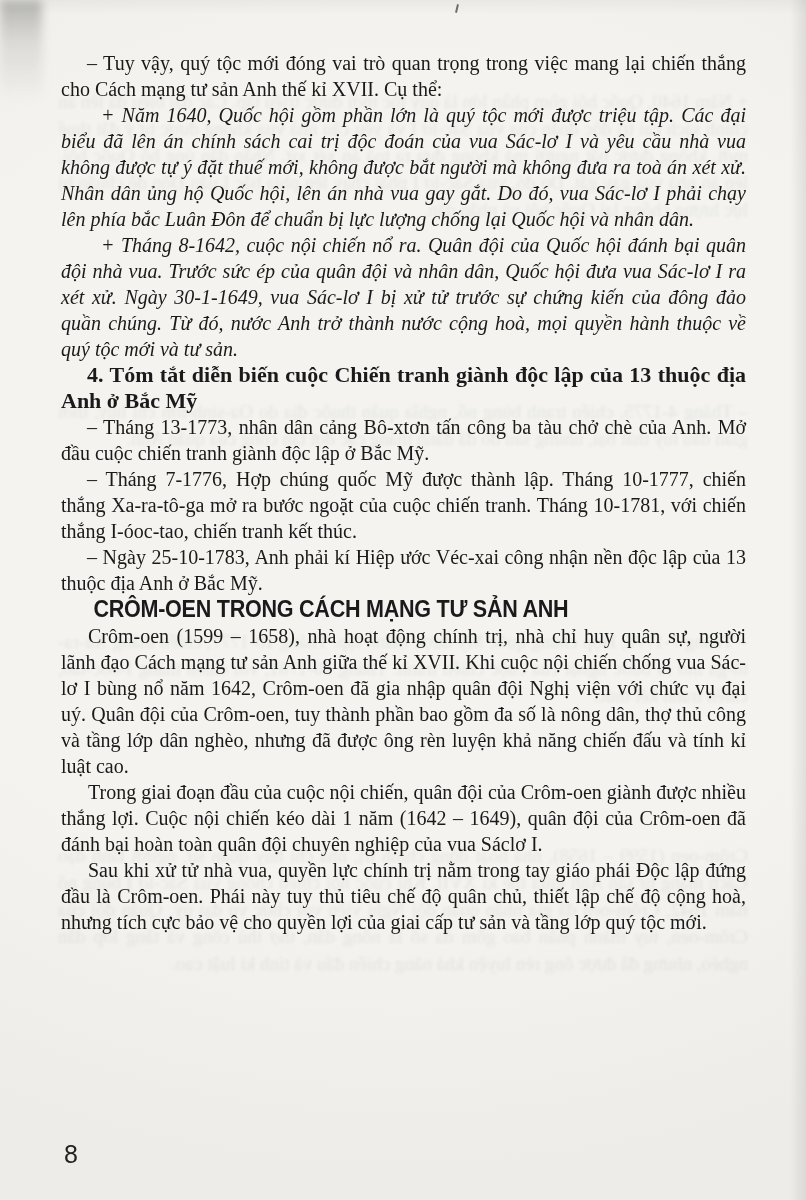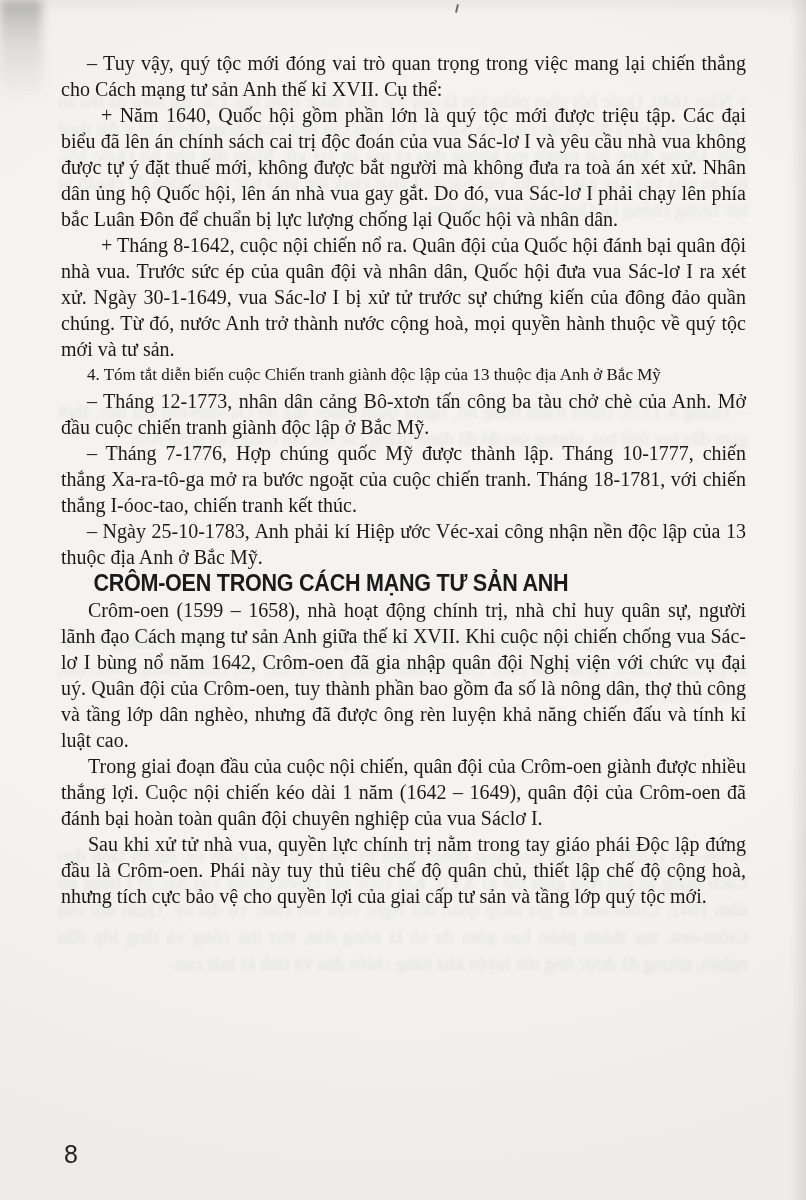--- a/index.html
+++ b/index.html
@@ -72,26 +72,26 @@
     position: absolute;
     left: 61px; top: 50px;
     width: 685px;
     color: #1a1a1a;
     font-size: 20px;
     line-height: 26px;
     text-align: justify;
   }
   .text-block p { margin: 0; }
   .para.dash  { text-indent: 26px; }
-  .para.plus  { text-indent: 40px; }
+  .para.plus  { text-indent: 40px; font-style: italic; }
   .para.plain { text-indent: 27px; }
   .section-heading {
-    font-weight: normal;
+    font-weight: bold;
     text-indent: 26px;
-    font-size: 17px;
+    font-size: 22px;
   }
   .reading-title {
     text-align: left;
     text-indent: 0;
     margin: 1px 0;
   }
   .reading-title .condensed {
     display: inline-block;
     font-family: "Liberation Sans", sans-serif;
     font-weight: bold;
@@ -126,22 +126,22 @@
     <p class="ghost-d">Crôm-oen (1599 – 1658), nhà hoạt động chính trị, nhà chỉ huy quân sự, người lãnh đạo Cách mạng tư sản Anh giữa thế kỉ XVII. Khi cuộc nội chiến chống vua Sác-lơ I bùng nổ năm 1642, Crôm-oen đã gia nhập quân đội Nghị viện với chức vụ đại uý. Quân đội của Crôm-oen, tuy thành phần bao gồm đa số là nông dân, thợ thủ công và tầng lớp dân nghèo, nhưng đã được ông rèn luyện khả năng chiến đấu và tính kỉ luật cao.</p>
   </div>
 
   <main class="text-block">
     <p class="para dash">– Tuy vậy, quý tộc mới đóng vai trò quan trọng trong việc mang lại chiến thắng cho Cách mạng tư sản Anh thế kỉ XVII. Cụ thể:</p>
     <p class="para plus">+ Năm 1640, Quốc hội gồm phần lớn là quý tộc mới được triệu tập. Các đại biểu đã lên án chính sách cai trị độc đoán của vua Sác-lơ I và yêu cầu nhà vua không được tự ý đặt thuế mới, không được bắt người mà không đưa ra toà án xét xử. Nhân dân ủng hộ Quốc hội, lên án nhà vua gay gắt. Do đó, vua Sác-lơ I phải chạy lên phía bắc Luân Đôn để chuẩn bị lực lượng chống lại Quốc hội và nhân dân.</p>
     <p class="para plus">+ Tháng 8-1642, cuộc nội chiến nổ ra. Quân đội của Quốc hội đánh bại quân đội nhà vua. Trước sức ép của quân đội và nhân dân, Quốc hội đưa vua Sác-lơ I ra xét xử. Ngày 30-1-1649, vua Sác-lơ I bị xử tử trước sự chứng kiến của đông đảo quần chúng. Từ đó, nước Anh trở thành nước cộng hoà, mọi quyền hành thuộc về quý tộc mới và tư sản.</p>
 
     <p class="section-heading">4. Tóm tắt diễn biến cuộc Chiến tranh giành độc lập của 13 thuộc địa Anh ở Bắc Mỹ</p>
 
-    <p class="para dash">– Tháng 12-1773, nhân dân cảng Bô-xtơn tấn công ba tàu chở chè của Anh. Mở đầu cuộc chiến tranh giành độc lập ở Bắc Mỹ.</p>
-    <p class="para dash">– Tháng 7-1776, Hợp chúng quốc Mỹ được thành lập. Tháng 10-1777, chiến thắng Xa-ra-tô-ga mở ra bước ngoặt của cuộc chiến tranh. Tháng 18-1781, với chiến thắng I-óoc-tao, chiến tranh kết thúc.</p>
+    <p class="para dash">– Tháng 13-1773, nhân dân cảng Bô-xtơn tấn công ba tàu chở chè của Anh. Mở đầu cuộc chiến tranh giành độc lập ở Bắc Mỹ.</p>
+    <p class="para dash">– Tháng 7-1776, Hợp chúng quốc Mỹ được thành lập. Tháng 10-1777, chiến thắng Xa-ra-tô-ga mở ra bước ngoặt của cuộc chiến tranh. Tháng 10-1781, với chiến thắng I-óoc-tao, chiến tranh kết thúc.</p>
     <p class="para dash">– Ngày 25-10-1783, Anh phải kí Hiệp ước Véc-xai công nhận nền độc lập của 13 thuộc địa Anh ở Bắc Mỹ.</p>
 
 
     <p class="reading-title"><span class="condensed">CRÔM-OEN TRONG CÁCH MẠNG TƯ SẢN ANH</span></p>
 
     <p class="para plain">Crôm-oen (1599 – 1658), nhà hoạt động chính trị, nhà chỉ huy quân sự, người lãnh đạo Cách mạng tư sản Anh giữa thế kỉ XVII. Khi cuộc nội chiến chống vua Sác-lơ I bùng nổ năm 1642, Crôm-oen đã gia nhập quân đội Nghị viện với chức vụ đại uý. Quân đội của Crôm-oen, tuy thành phần bao gồm đa số là nông dân, thợ thủ công và tầng lớp dân nghèo, nhưng đã được ông rèn luyện khả năng chiến đấu và tính kỉ luật cao.</p>
     <p class="para plain">Trong giai đoạn đầu của cuộc nội chiến, quân đội của Crôm-oen giành được nhiều thắng lợi. Cuộc nội chiến kéo dài 1 năm (1642 – 1649), quân đội của Crôm-oen đã đánh bại hoàn toàn quân đội chuyên nghiệp của vua Sáclơ I.</p>
     <p class="para plain">Sau khi xử tử nhà vua, quyền lực chính trị nằm trong tay giáo phái Độc lập đứng đầu là Crôm-oen. Phái này tuy thủ tiêu chế độ quân chủ, thiết lập chế độ cộng hoà, nhưng tích cực bảo vệ cho quyền lợi của giai cấp tư sản và tầng lớp quý tộc mới.</p>
   </main>
 

